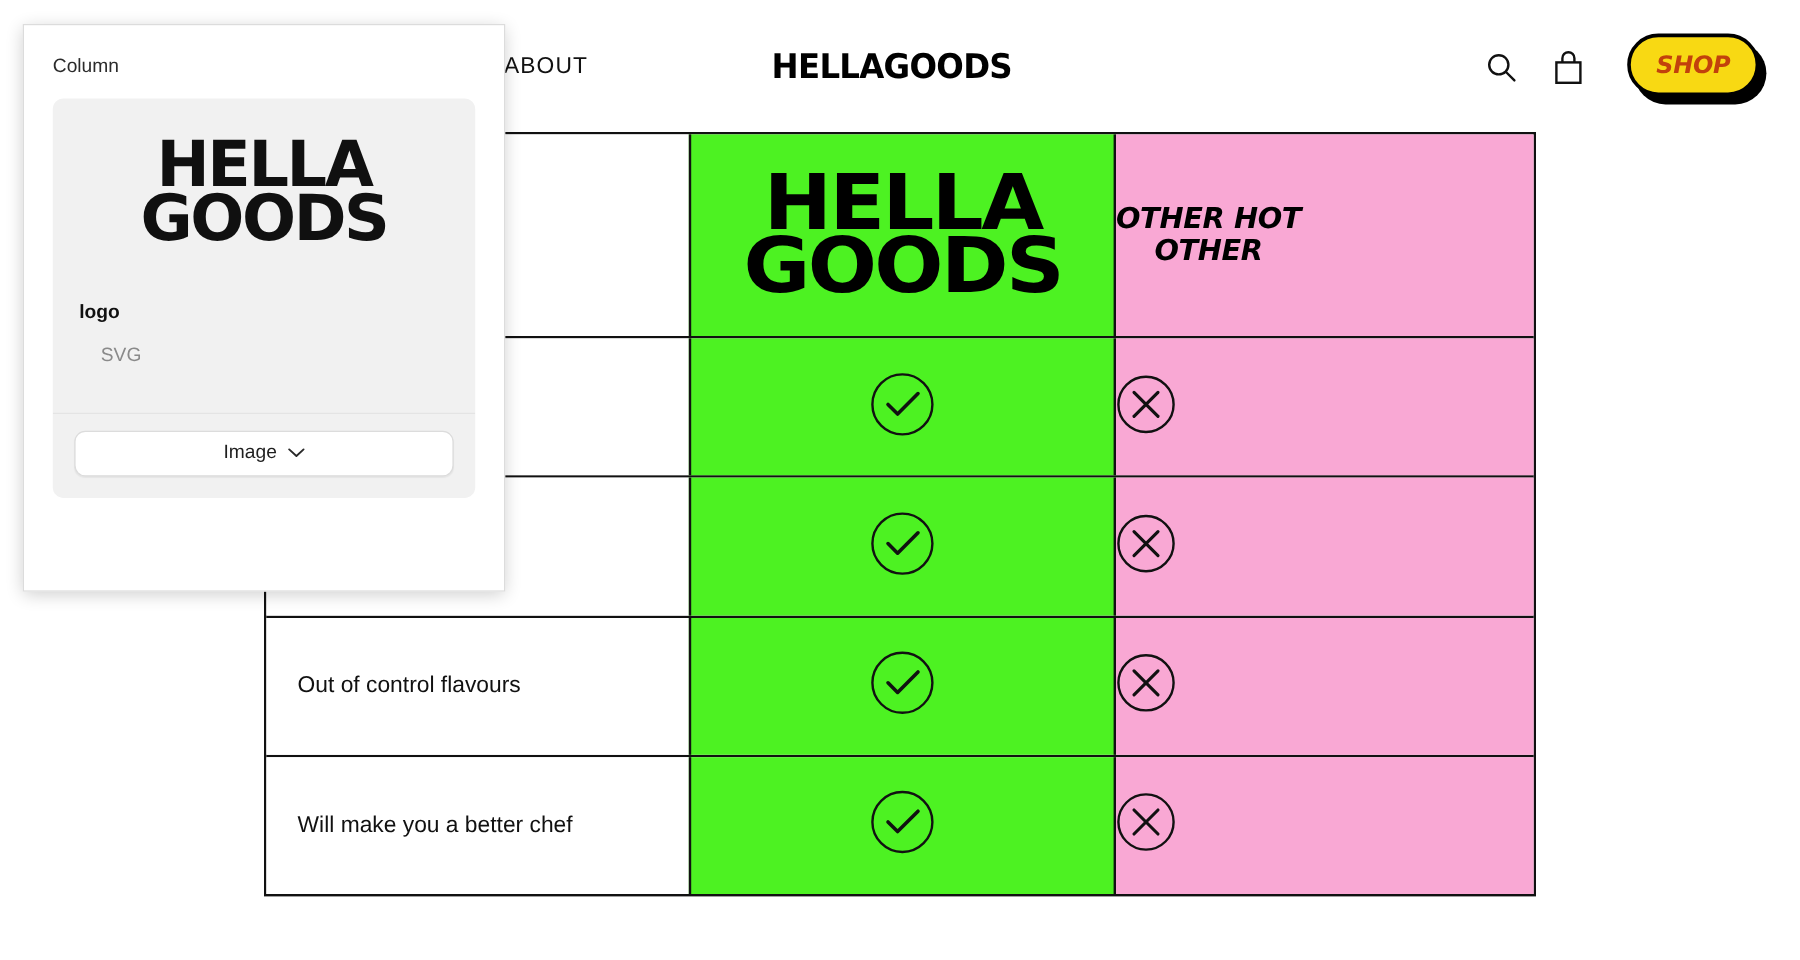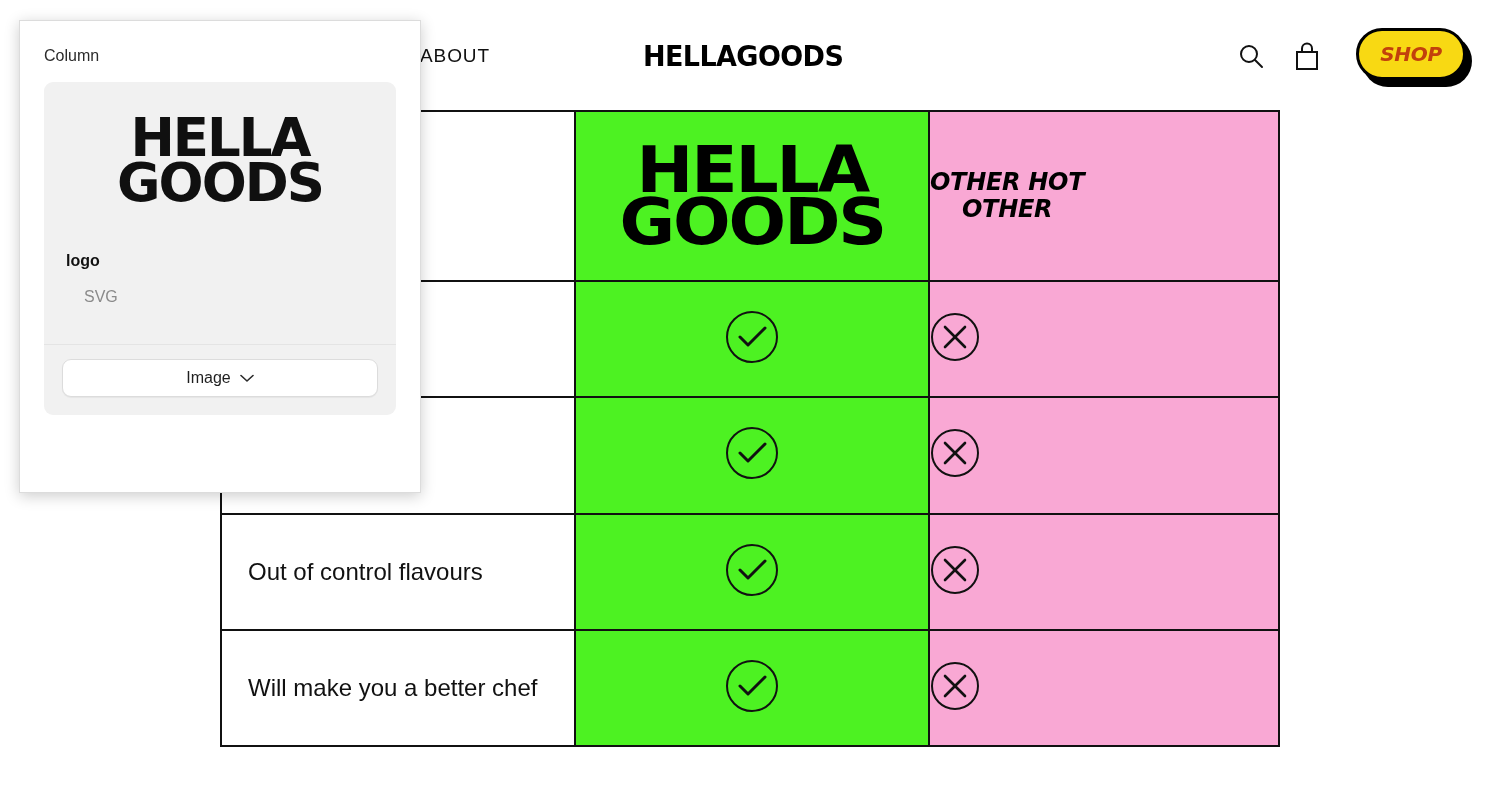--- a/index.html
+++ b/index.html
@@ -122,21 +122,21 @@
   }
   .tbl-row:last-child { border-bottom: none; }
   .tbl-row.head-row { flex: 0 0 168px; }
 
   .cell-feature {
     flex: 0 0 352px;
     display: flex;
     align-items: center;
     padding: 0 26px;
     box-sizing: border-box;
-    font-size: 24px;
+    font-size: 19px;
     color: #111111;
     background: #ffffff;
   }
   .cell-brand {
     flex: 0 0 356px;
     background: #4DF222;
     border-left: 2px solid #111111;
     border-right: 2px solid #111111;
     display: flex;
     align-items: center;

